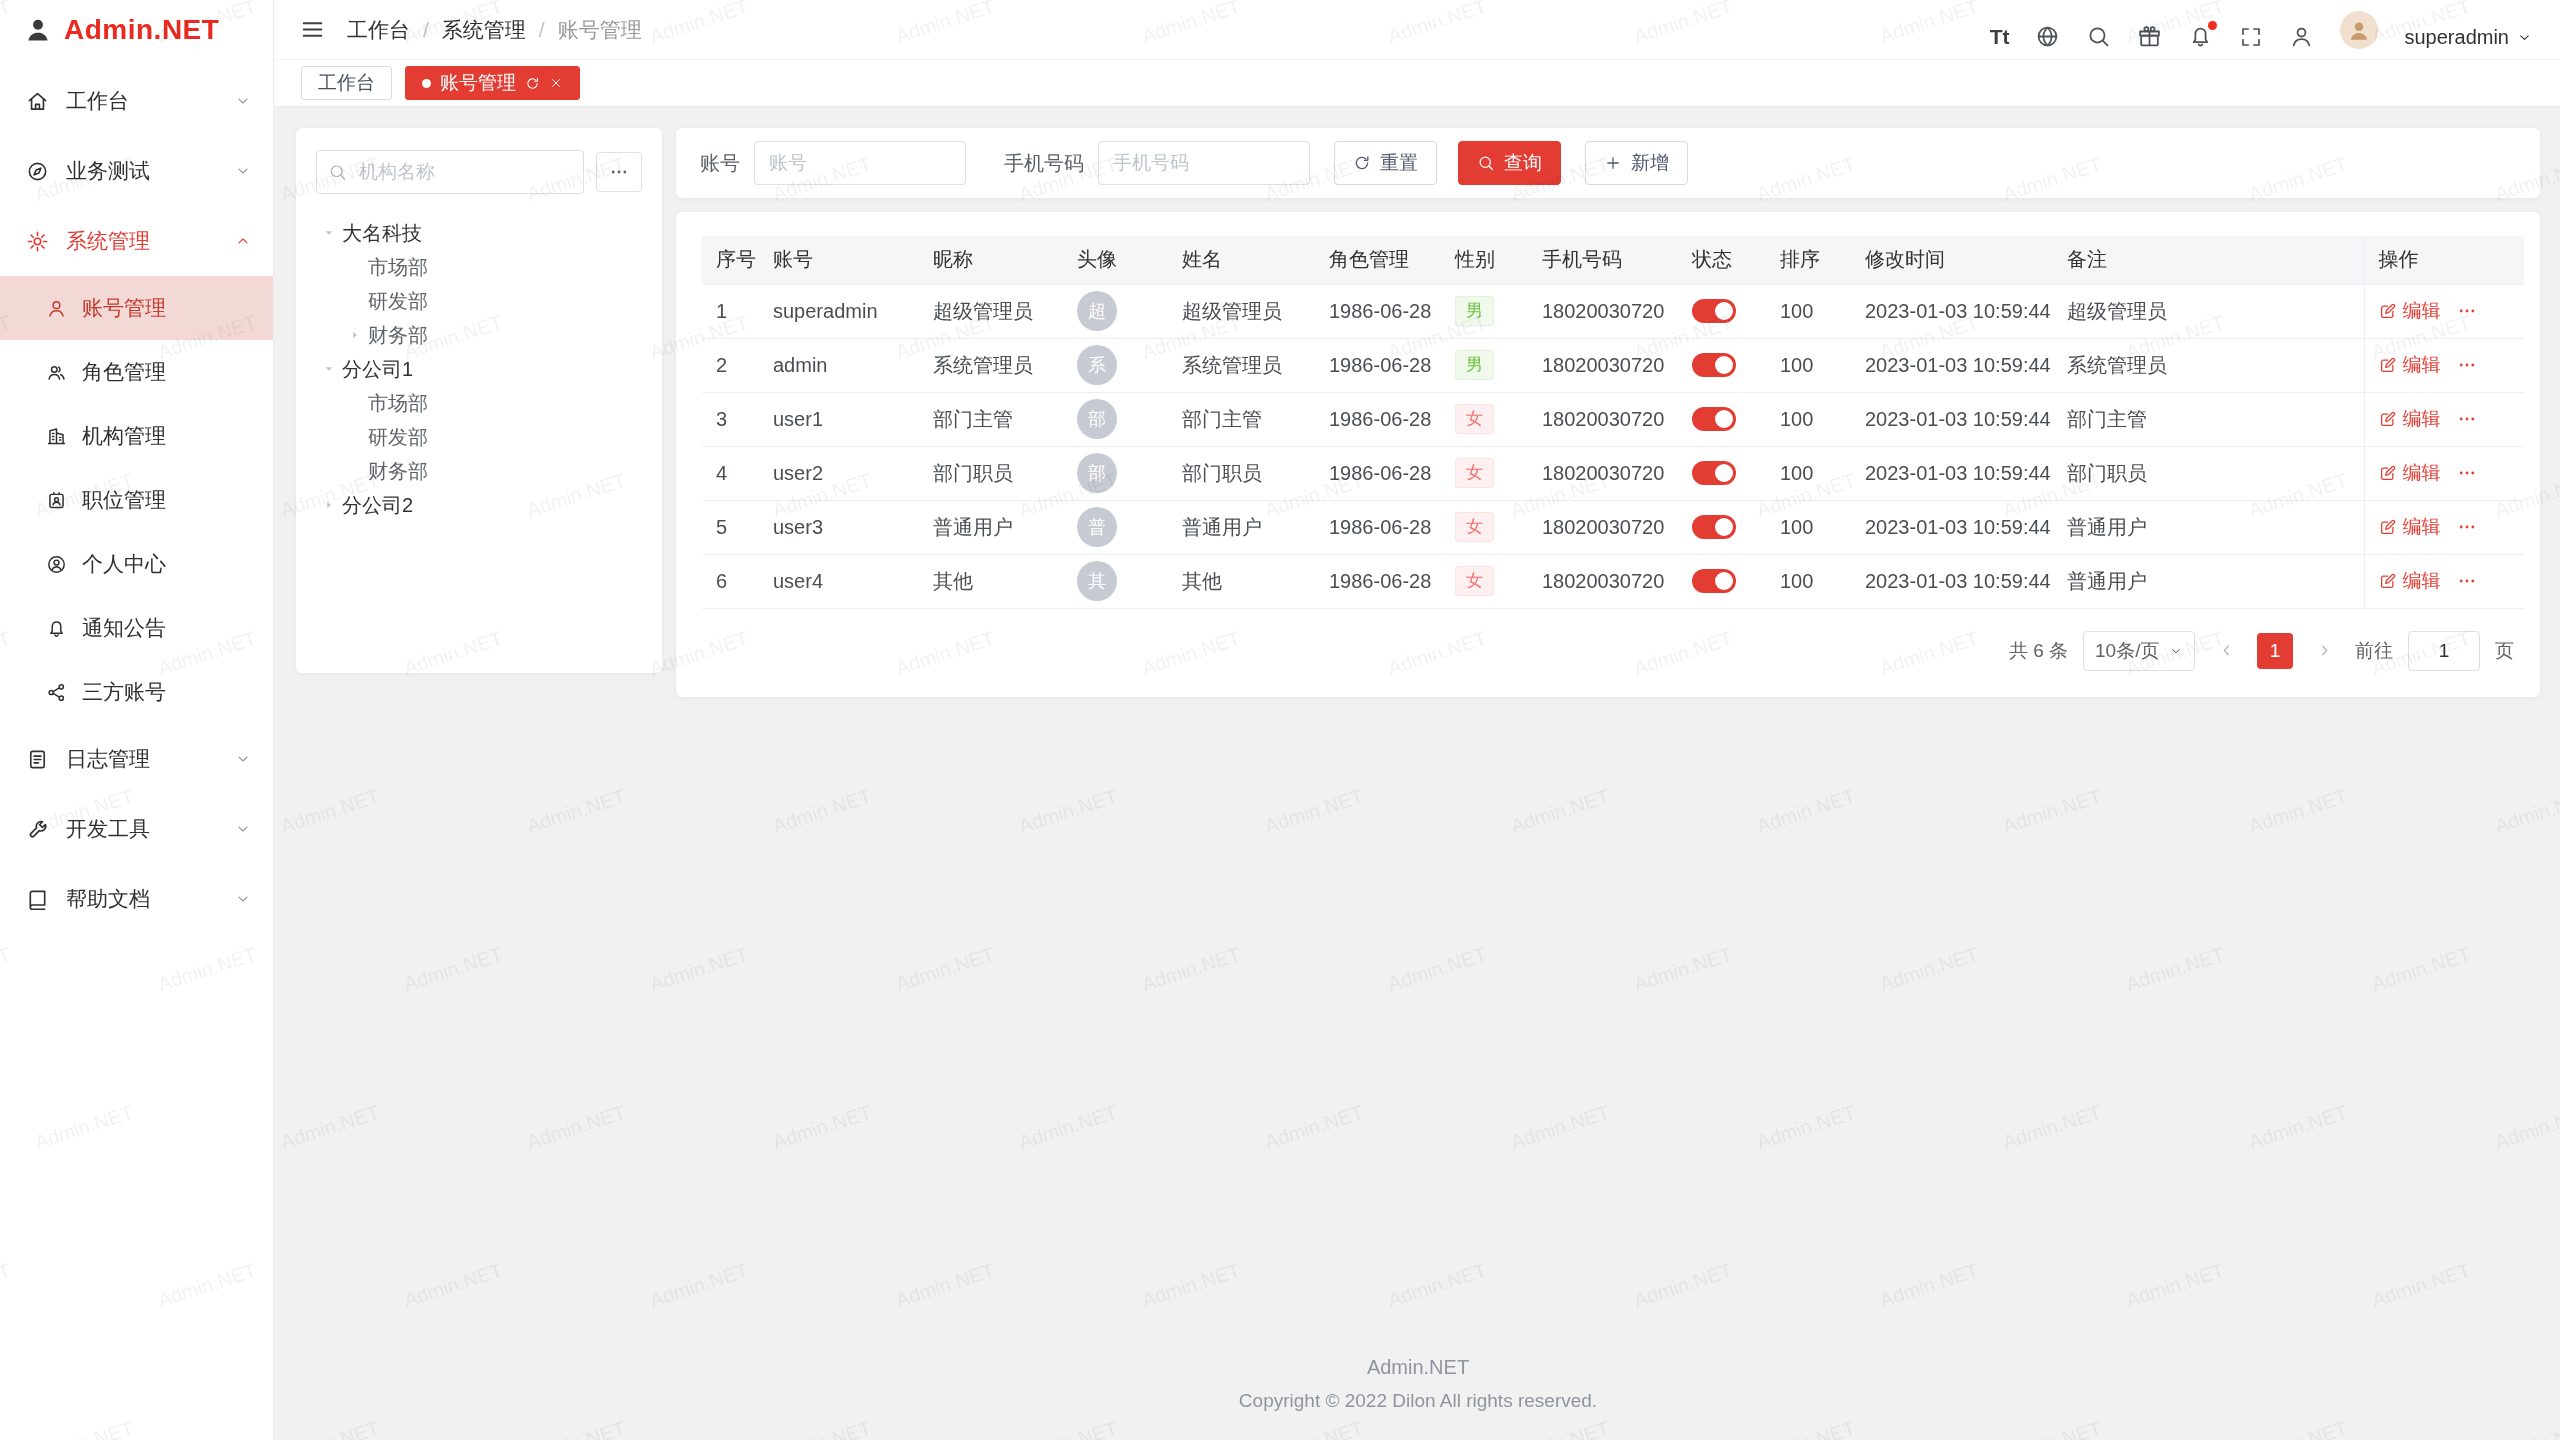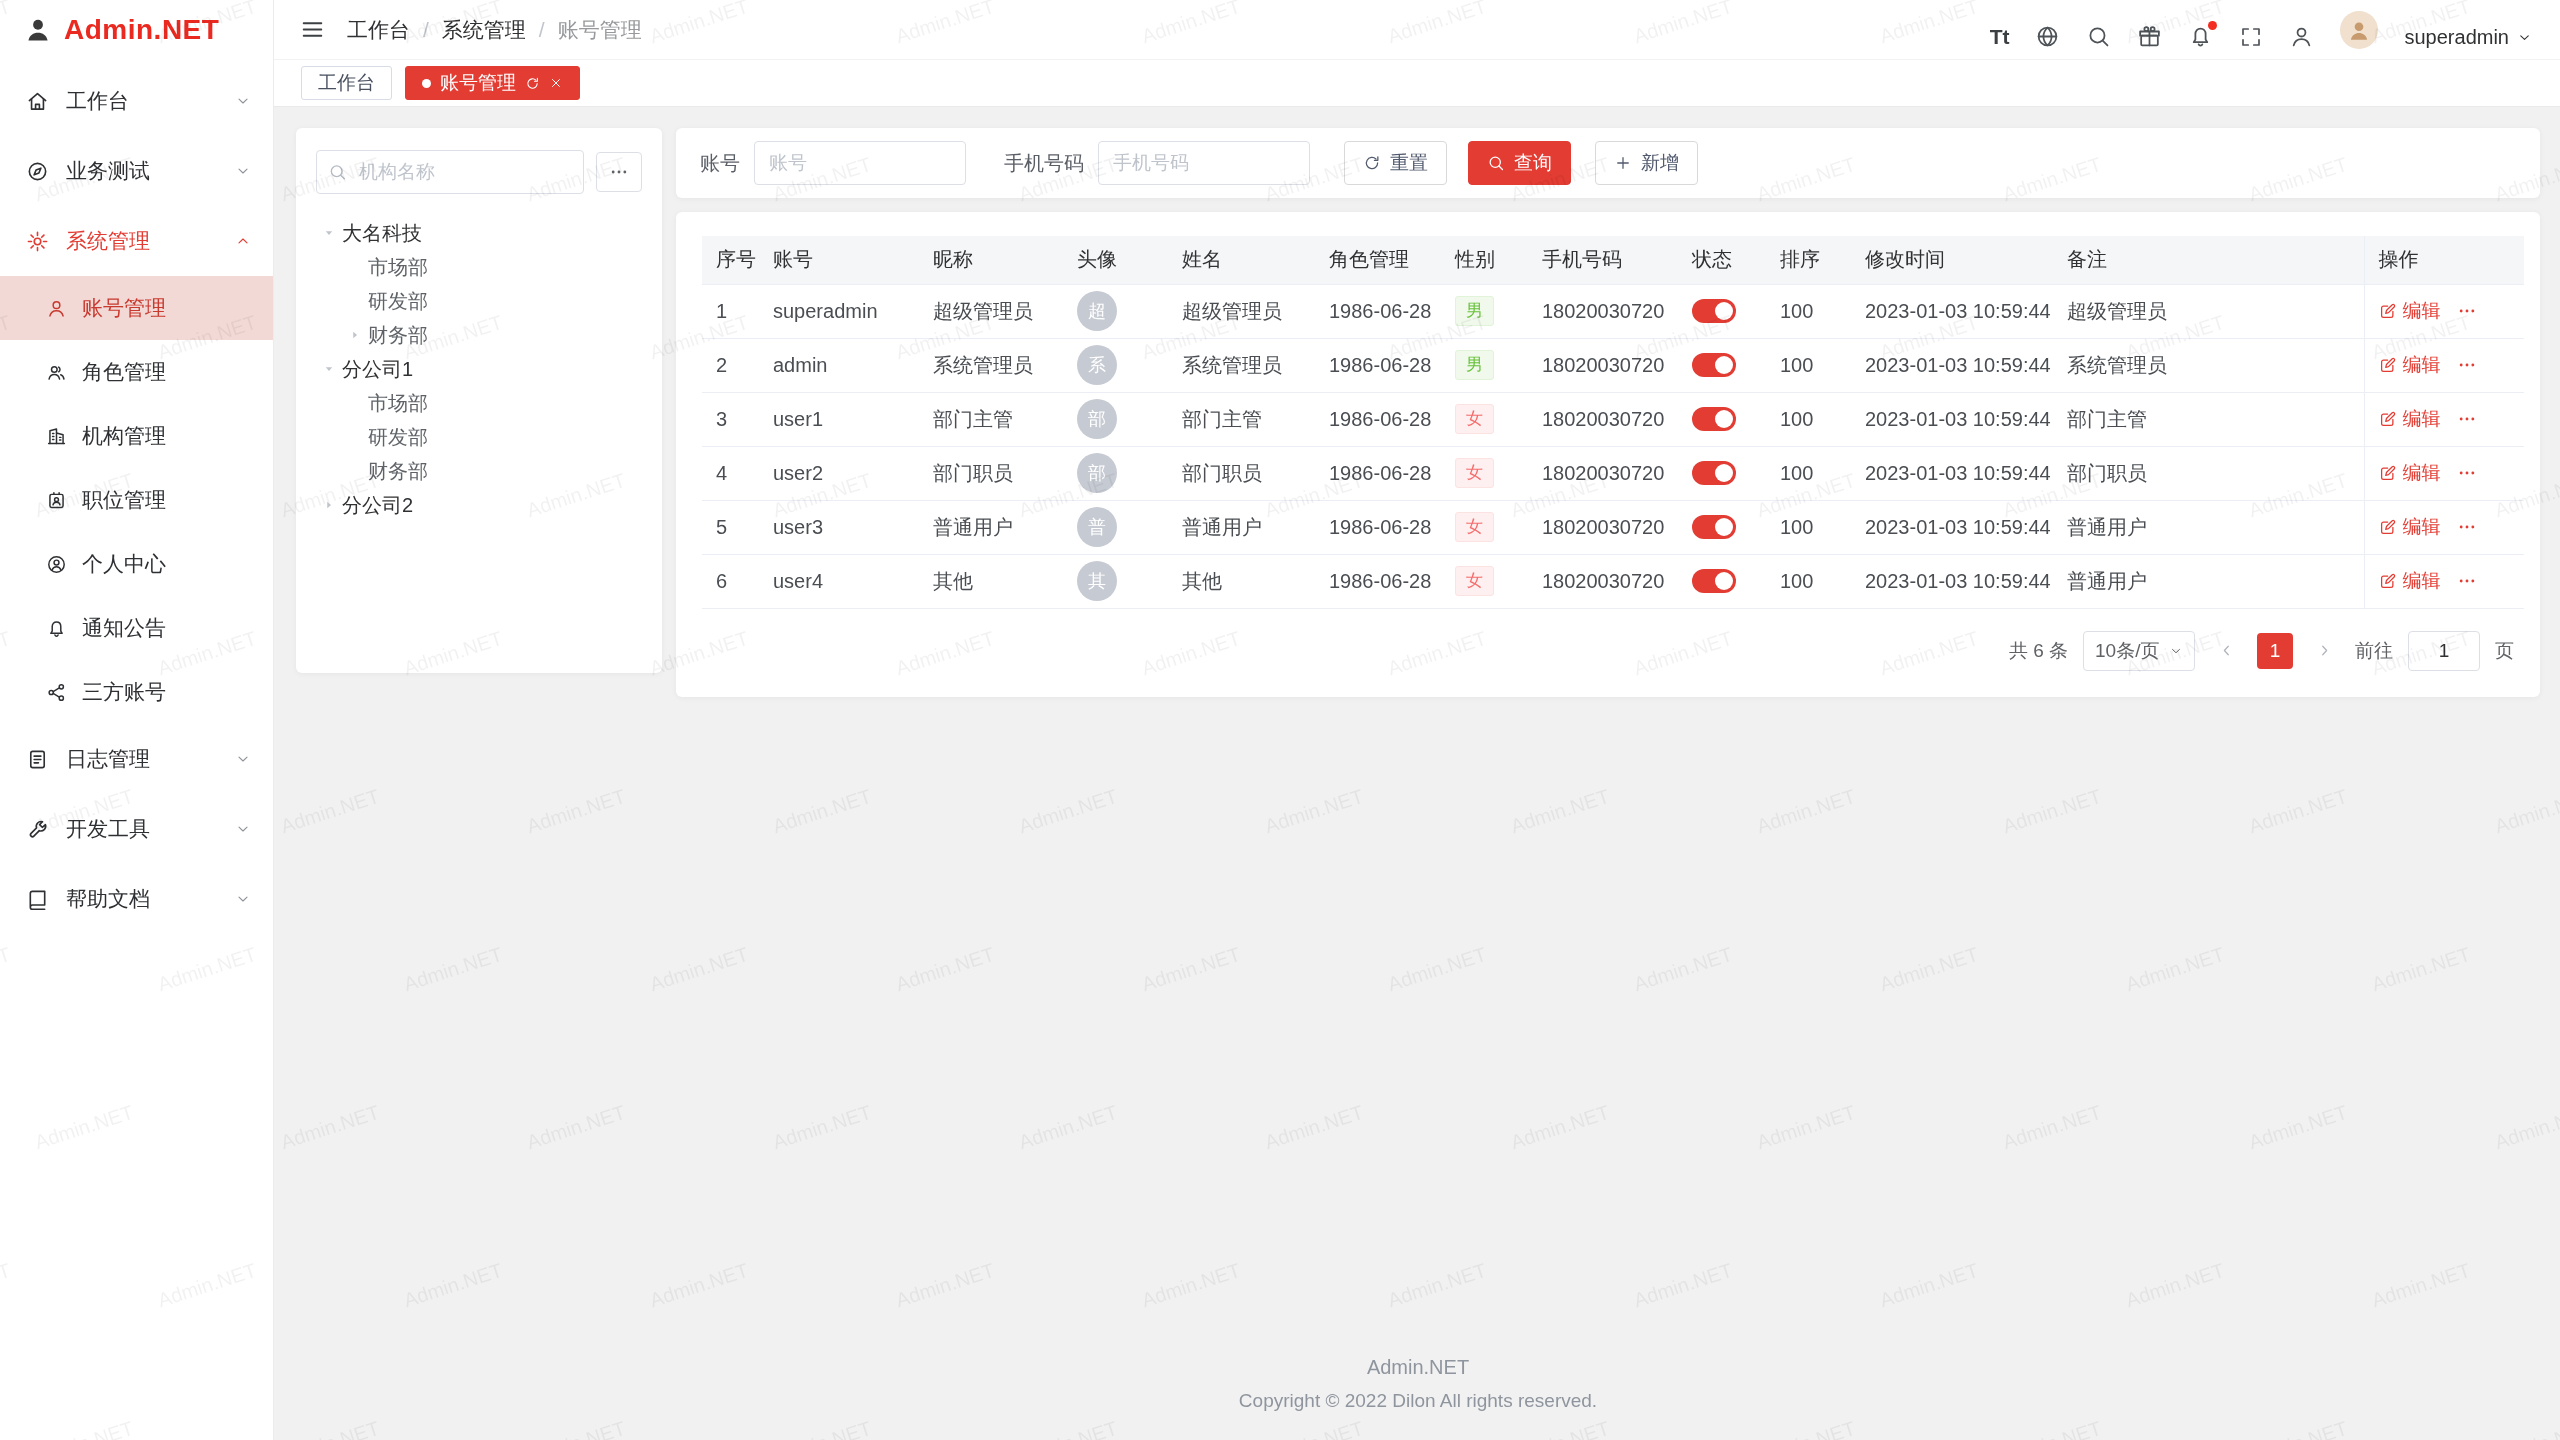--- a/index.html
+++ b/index.html
@@ -60,21 +60,21 @@
   .tnode .caret{width:26px;min-width:26px;display:flex;justify-content:center;color:#c0c4cc}
 
   .right-panel{flex:1;display:flex;flex-direction:column;gap:14px;min-width:0}
   .query-card{height:70px;display:flex;align-items:center;padding:0 24px}
   .q-label{font-size:20px;color:#5a5e66;margin-right:14px}
   .q-input{width:212px;height:44px;border:1px solid #dcdfe6;border-radius:4px;padding:0 14px;font-size:19px;outline:none;font-family:inherit;color:#303133}
   .q-input::placeholder{color:#bfc4cc}
   .sp28{width:38px;min-width:38px}
   .btn{height:44px;display:inline-flex;align-items:center;gap:9px;padding:0 18px;border-radius:4px;font-size:19px;border:1px solid #d9d9d9;background:#fff;color:#515a6e;cursor:pointer;font-family:inherit}
   .btn.primary{background:#e23c33;border-color:#e23c33;color:#fff}
-  .ml22{margin-left:34px}.ml14{margin-left:21px}.ml16{margin-left:24px}
+  .ml22{margin-left:24px}.ml14{margin-left:21px}.ml16{margin-left:24px}
 
   .table-card{flex:1;padding:24px 26px 26px;display:flex;flex-direction:column}
   table{width:100%;border-collapse:collapse;table-layout:fixed;font-size:20px}
   th,td{text-align:left;padding:0 14px;border-bottom:1px solid #ebeef5;font-weight:normal;overflow:hidden;white-space:nowrap}
   th{background:#f5f6f8;height:48px;color:#303133}
   td{height:54px;color:#4a4e53}
   th.op,td.op{border-left:1px solid #ebeef5}
   .avatar-cell{width:40px;height:40px;border-radius:50%;background:#c6cad2;color:#fff;display:inline-flex;align-items:center;justify-content:center;font-size:18px}
   .tag{display:inline-block;padding:3px 10px;font-size:17px;border-radius:3px;line-height:1.25}
   .tag.male{background:#f0f9eb;color:#67c23a;border:1px solid #e1f3d8}

